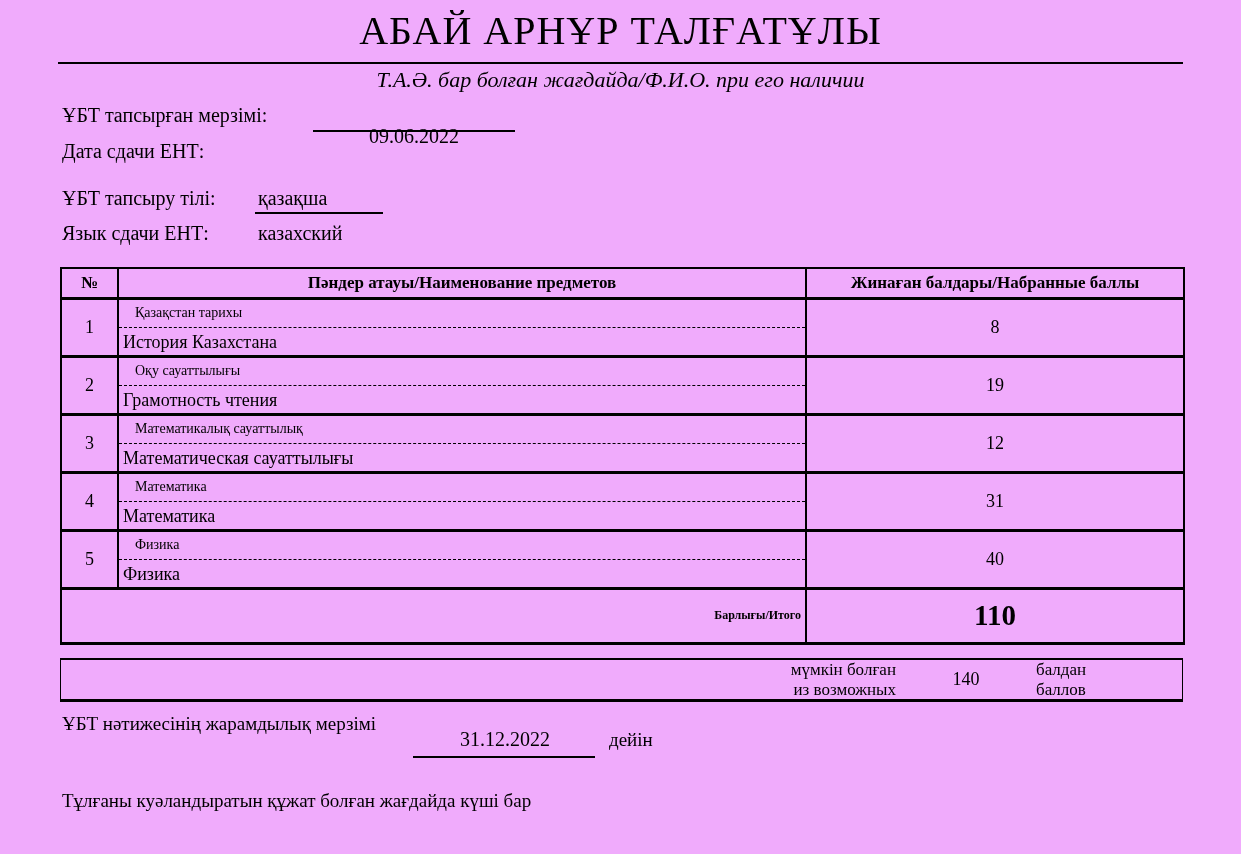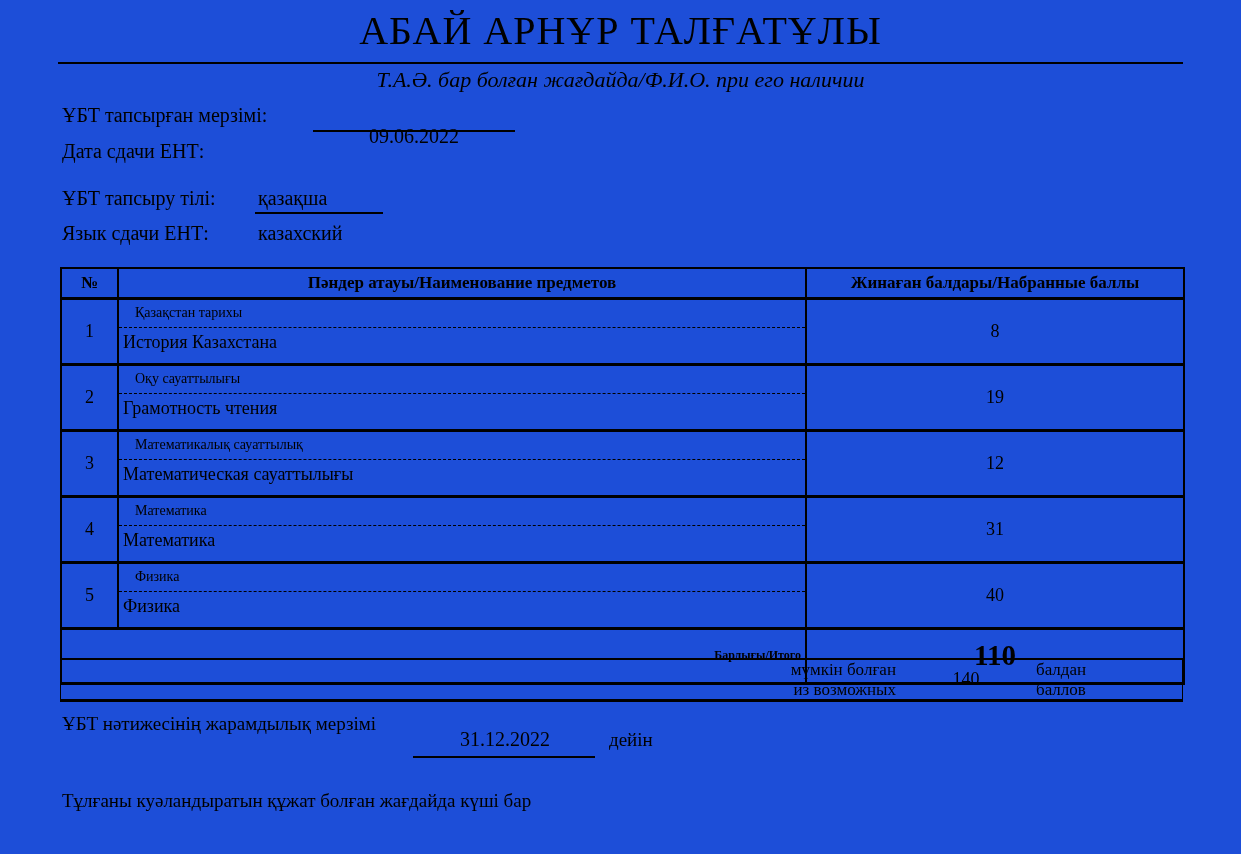--- a/index.html
+++ b/index.html
@@ -2,21 +2,21 @@
 <html><head>
 <meta charset="utf-8">
 <style>
   * { margin: 0; padding: 0; box-sizing: border-box; }
   html, body { background: #fff; }
   body {
     width: 1241px; height: 854px;
     font-family: "Liberation Serif", "DejaVu Serif", serif;
     color: #000;
   }
-  .page { position: relative; width: 1241px; height: 854px; background: #1d4ed8; overflow: hidden; }
+  .page { position: relative; width: 1241px; height: 854px; background: #f0abfc; overflow: hidden; }
 
   
   .doc-title {
     position: absolute; top: 8px; left: 0; width: 100%;
     text-align: center; font-size: 40px; font-weight: 400; line-height: 46px;
     letter-spacing: 1px;
   }
   .title-rule {
     position: absolute; top: 62px; left: 58px; width: 1125px; height: 2px; background: #000;
   }
@@ -44,21 +44,21 @@
     height: 30px; font-size: 17px; font-weight: bold; text-align: center;
     border-bottom-width: 3px;
   }
   .score-table tbody td { height: 55px; border-bottom-width: 3px; vertical-align: middle; }
   .c-num   { text-align: center; font-size: 18px; }
   .c-subj  { padding: 0; }
   .c-subj .subj-kk {
     padding: 1px 4px 2px 16px; font-size: 14px; line-height: 24px;
     border-bottom: 1px dashed #000;
   }
-  .c-subj .subj-ru { padding: 2px 4px 9px 4px; font-size: 18px; line-height: 24px; }
+  .c-subj .subj-ru { padding: 2px 4px 1px 4px; font-size: 18px; line-height: 24px; }
   .c-score { text-align: center; font-size: 18px; }
   .total-row td { height: 50px; vertical-align: middle; }
   .total-label { text-align: right; font-weight: bold; font-size: 12px; padding-right: 4px; }
   .total-value { text-align: center; font-weight: bold; font-size: 29px; }
 
   
   .possible-row {
     position: absolute; top: 658px; left: 60px; width: 1123px; height: 44px;
     border-top: 2px solid #000; border-bottom: 3px solid #000;
     border-left: 1px solid #000; border-right: 1px solid #000;

